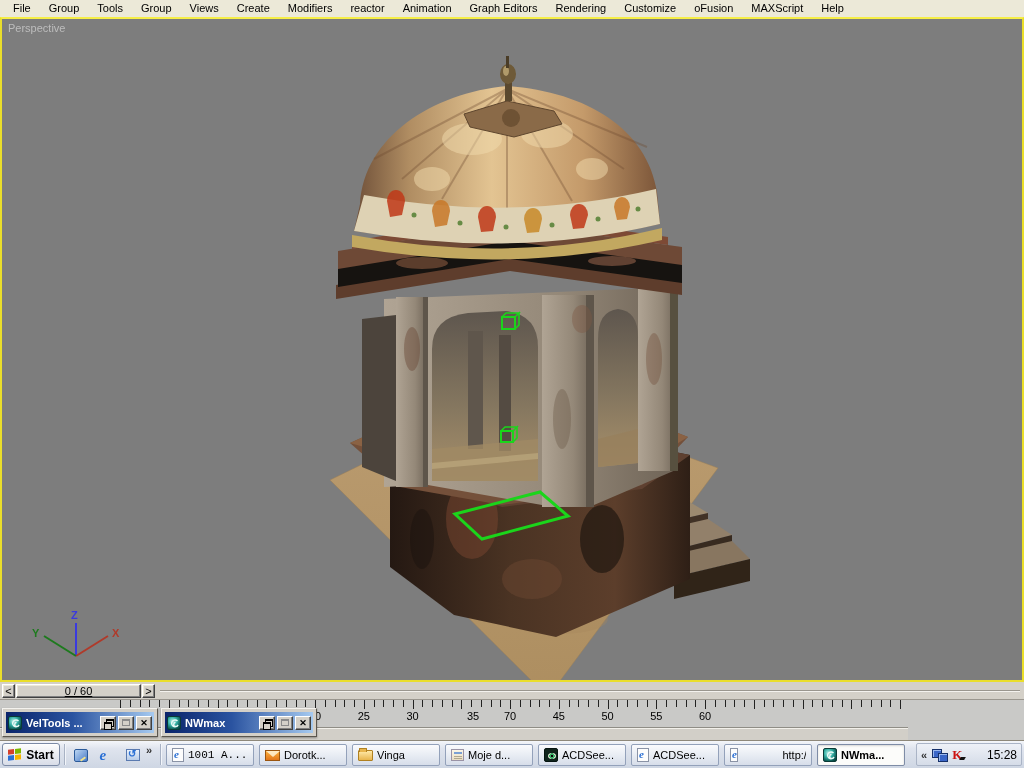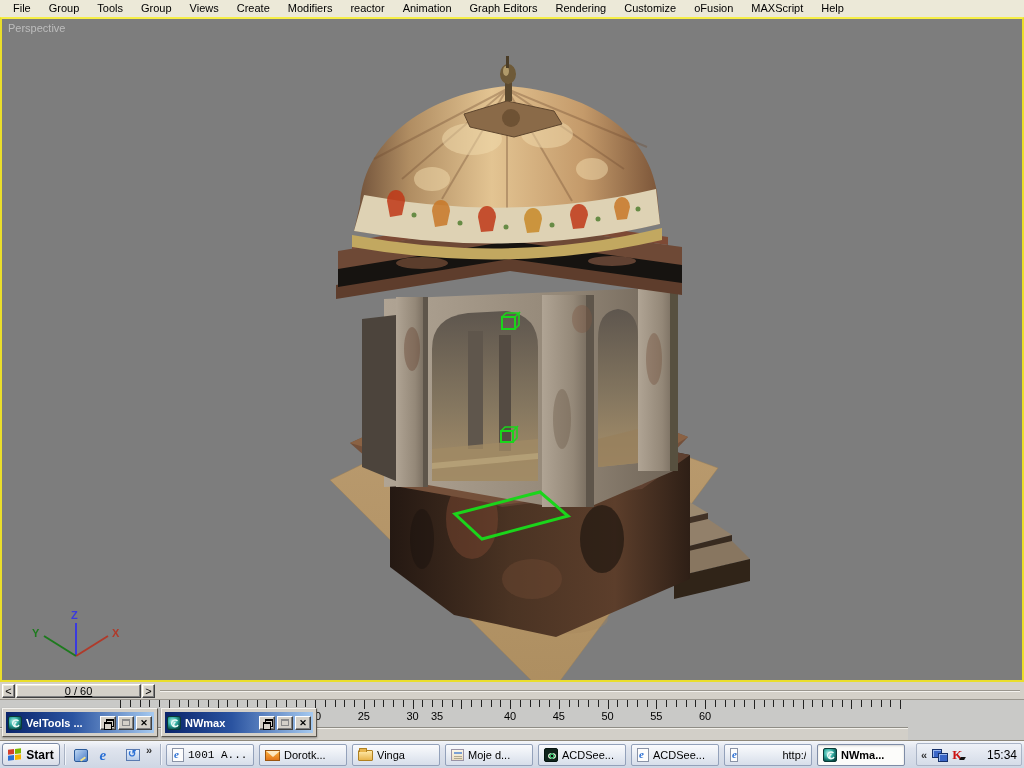--- a/index.html
+++ b/index.html
@@ -416,22 +416,22 @@
       <div class="tick" style="left: 880.5px;"></div>
       <div class="tick" style="left: 890.25px;"></div>
       <div class="tick major" style="left: 900px;"></div>
       <div class="tick-label" style="left: 120px;">0</div>
       <div class="tick-label" style="left: 168.75px;">5</div>
       <div class="tick-label" style="left: 217.5px;">10</div>
       <div class="tick-label" style="left: 266.25px;">15</div>
       <div class="tick-label" style="left: 315px;">20</div>
       <div class="tick-label" style="left: 363.75px;">25</div>
       <div class="tick-label" style="left: 412.5px;">30</div>
-      <div class="tick-label" style="left: 437px;">35</div>
-      <div class="tick-label" style="left: 510px;">40</div>
+      <div class="tick-label" style="left: 473px;">35</div>
+      <div class="tick-label" style="left: 510px;">70</div>
       <div class="tick-label" style="left: 558.75px;">45</div>
       <div class="tick-label" style="left: 607.5px;">50</div>
       <div class="tick-label" style="left: 656.25px;">55</div>
       <div class="tick-label" style="left: 705px;">60</div>
     </div>
   <div class="ruler-base"></div>
 </div>
 
 <div class="float-win w0">
   <div class="titlebar">
@@ -527,15 +527,15 @@
             <path d="M8.5,3 A3.4,3.4 0 1 0 9,7 A2.2,2.2 0 1 1 6.5,4.2" fill="none" stroke="#eafaf6" stroke-width="1.4"></path>
           </svg>
         </span>
         <span class="lbl">NWma...</span>
       </div>
     </div>
   <div class="tray">
     <span class="tray-chevron">«</span>
     <span class="ico ico-network"></span>
     <span class="ico ico-kav"></span>
-    <span class="tray-clock">15:34</span>
+    <span class="tray-clock">15:28</span>
   </div>
 </div>
 
 </body></html>

